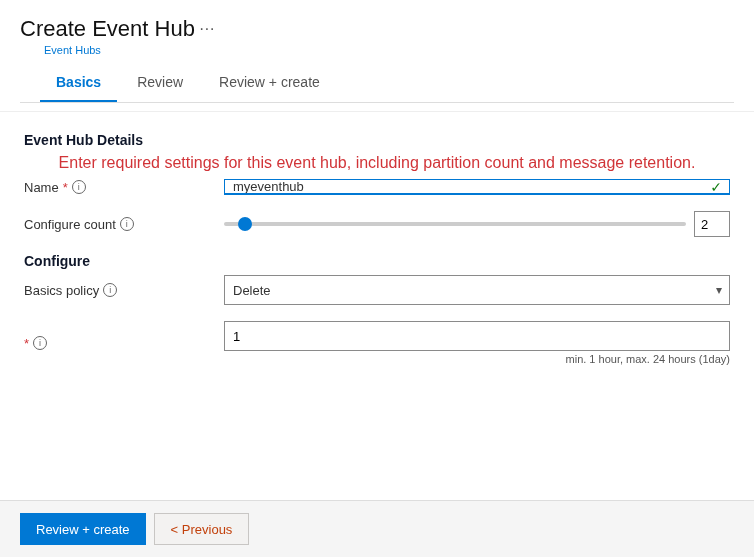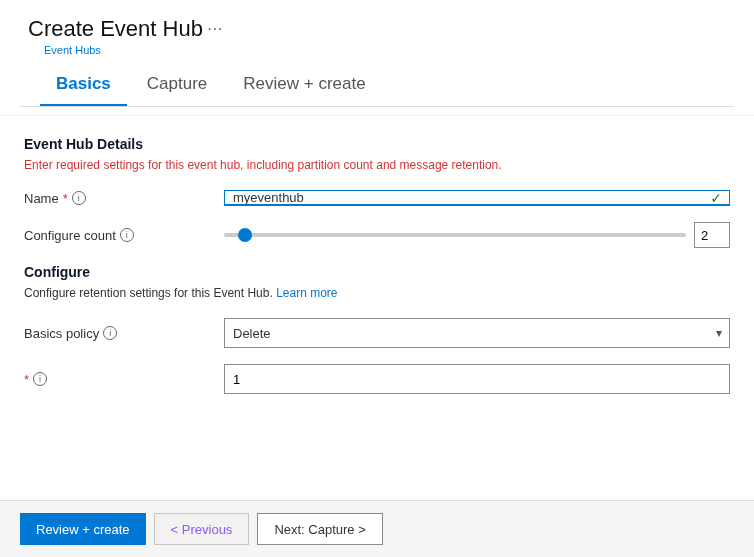--- a/index.html
+++ b/index.html
@@ -19,21 +19,20 @@
     }
 
     .header {
       padding: 16px 20px 8px 20px;
       border-bottom: 1px solid #eee;
     }
 
     .header-title-row {
       display: flex;
       align-items: center;
-      margin-left: 8px;
     }
 
     .page-title {
       font-size: 22px;
       font-weight: 300;
       color: #111;
     }
 
     .ellipsis-btn {
       background: none;
@@ -54,21 +53,21 @@
 
     .tabs {
       display: flex;
       padding: 0 20px;
       border-bottom: 1px solid #ddd;
       margin-top: 8px;
     }
 
     .tab {
       padding: 10px 16px;
-      font-size: 17px;
+      font-size: 14px;
       cursor: pointer;
       border-bottom: 2px solid transparent;
       color: #555;
       margin-right: 4px;
     }
 
     .tab.active {
       color: #0078d4;
       border-bottom: 2px solid #0078d4;
       font-weight: 600;
@@ -81,23 +80,24 @@
     }
 
     .section-title {
       font-size: 14px;
       font-weight: 600;
       color: #0f172a;
       margin-bottom: 6px;
     }
 
     .section-desc {
-      font-size: 12px;
+      font-size: 16px;
       color: #d13438;
-      margin-bottom: 18px;
+      margin-bottom: 7px;
+      text-align: center;
     }
 
     .form-row {
       display: flex;
       align-items: center;
       margin-bottom: 16px;
       justify-content: flex-end;
     }
 
     .form-label {
@@ -285,21 +285,21 @@
       color: #333;
       border: 1px solid #8a8a8a;
       padding: 7px 16px;
       font-size: 13px;
       cursor: pointer;
       height: 32px;
     }
 
     .btn-secondary:disabled {
       background: #f3f2f1;
-      color: #8b5cf6;
+      color: #c2410c;
       border-color: #c8c6c4;
       cursor: not-allowed;
     }
 
     .btn-outline {
       background: #fff;
       color: #333;
       border: 1px solid #8a8a8a;
       padding: 7px 16px;
       font-size: 13px;
@@ -314,21 +314,21 @@
 
   <div class="header">
     <div class="header-title-row">
       <h1 class="page-title">Create Event Hub</h1>
       <button class="ellipsis-btn">···</button>
     </div>
     <div class="breadcrumb">Event Hubs</div>
 
     <div class="tabs">
       <div class="tab active">Basics</div>
-      <div class="tab">Capture</div>
+      <div class="tab">Review</div>
       <div class="tab">Review + create</div>
     </div>
   </div>
 
   <div class="main-content">
 
     <div class="section-title">Event Hub Details</div>
     <div class="section-desc">Enter required settings for this event hub, including partition count and message retention.</div>
 
     <div class="form-row">
@@ -349,24 +349,20 @@
         <span class="info-icon">i</span>
       </div>
       <div class="slider-wrapper">
         <input type="range" class="slider" min="1" max="32" value="2" style="">
         <input type="number" class="slider-value" value="2" min="1" max="32" style="">
       </div>
     </div>
 
     <div class="retention-section">
       <div class="section-title">Configure</div>
-      <div class="retention-desc">
-        <span>Configure retention settings for this Event Hub.</span>
-        <a>Learn more</a>
-      </div>
 
       <div class="form-row">
         <div class="form-label">
           <span>Basics policy</span>
           <span class="info-icon">i</span>
         </div>
         <div class="select-wrapper">
           <select class="select-dropdown">
             <option>Delete</option>
             <option>Compact</option>
@@ -376,23 +372,23 @@
         </div>
       </div>
 
       <div class="form-row">
         <div class="form-label">
           <span class="required"> *</span>
           <span class="info-icon">i</span>
         </div>
         <div style="flex:1; display:flex; flex-direction:column;">
           <input type="number" class="text-input" value="1" min="1" max="24" style="width: 100%;">
+          <div class="validation-hint">min. 1 hour, max. 24 hours (1day)</div>
         </div>
       </div>
     </div>
   </div>
 
   <div class="footer">
     <button class="btn-primary">Review + create</button>
     <button class="btn-secondary" disabled="">&lt; Previous</button>
-    <button class="btn-outline">Next: Capture &gt;</button>
   </div>
 </div>
 
 </body></html>

